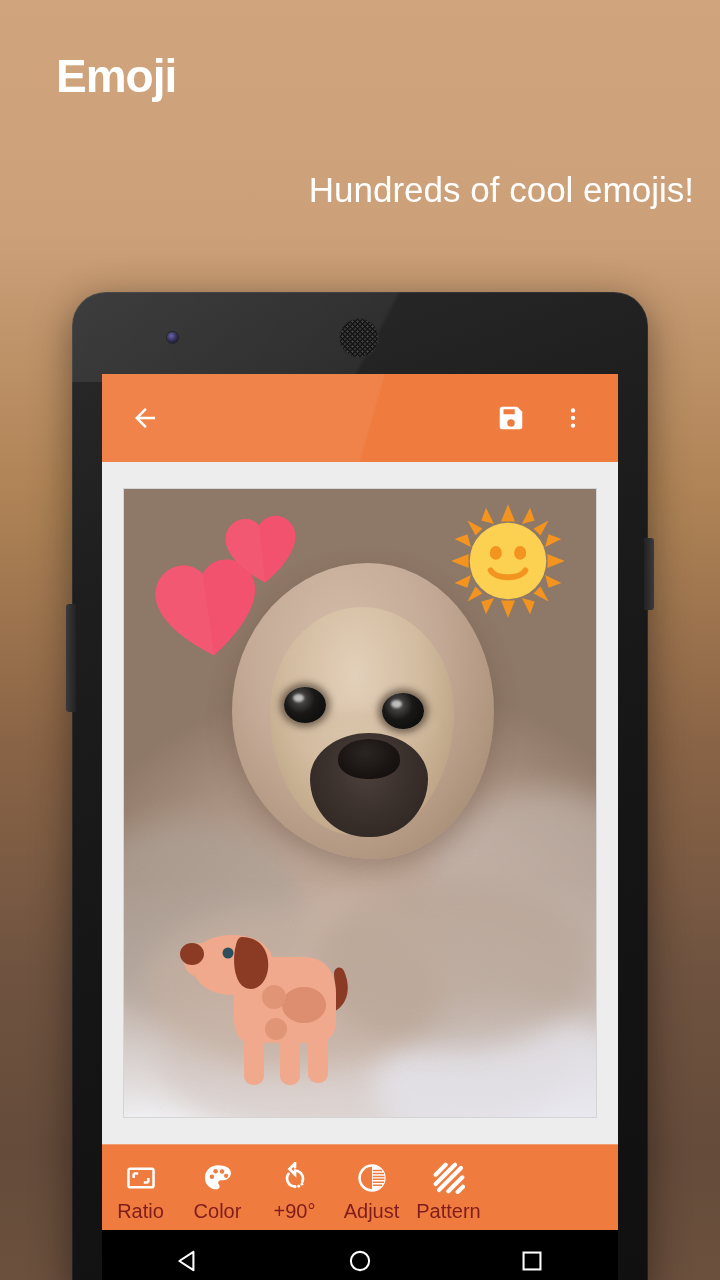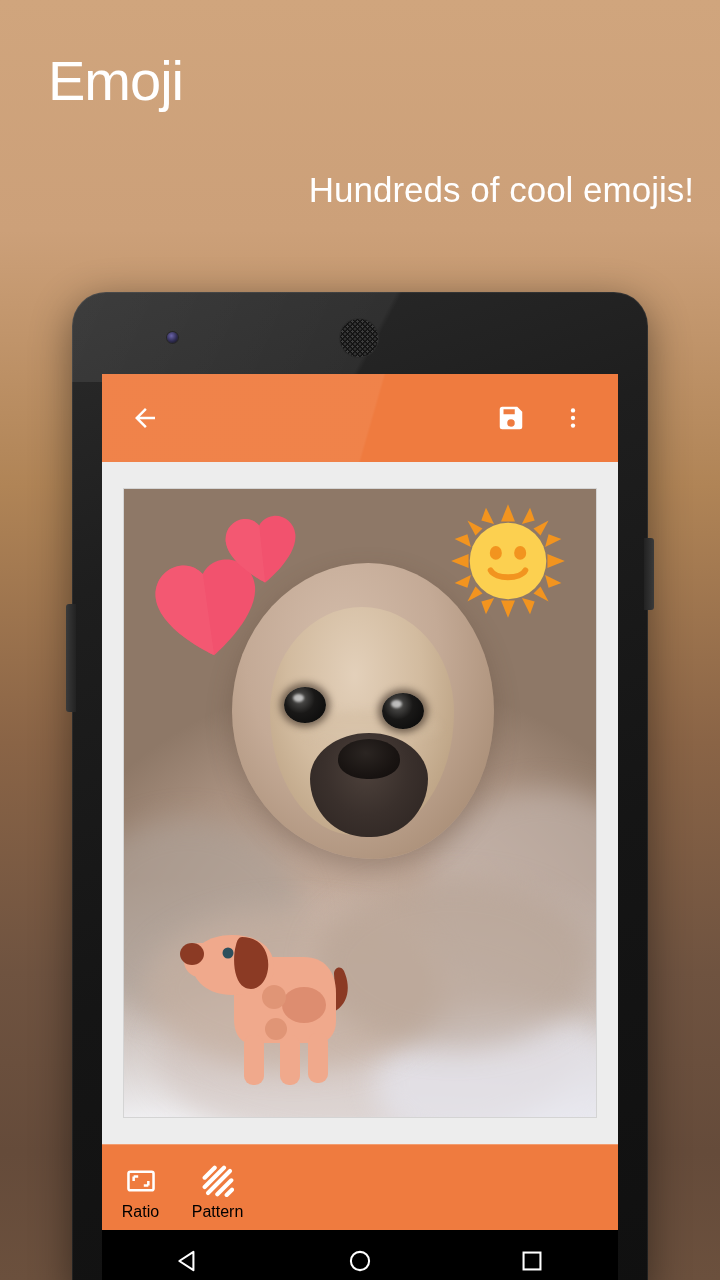--- a/index.html
+++ b/index.html
@@ -5,22 +5,22 @@
   * { margin:0; padding:0; box-sizing:border-box; }
   html,body { width:720px; height:1280px; overflow:hidden; }
   body {
     font-family:"Liberation Sans", sans-serif;
     background:linear-gradient(180deg,#d0a57d 0%, #cca079 18%, #b08456 38%, #8a6446 58%, #6f5340 76%, #654b3a 90%, #6b503d 100%);
     position:relative;
   }
 
   
   .promo-title{
-    position:absolute; left:48px; top:53px;
-    font-size:56px; font-weight:normal; color:#ffffff;
+    position:absolute; left:56px; top:53px;
+    font-size:46px; font-weight:bold; color:#ffffff;
     letter-spacing:-1px; line-height:1;
   }
   .promo-sub{
     position:absolute; left:4px; right:26px; top:170px;
     text-align:right; font-size:35px; color:#ffffff; font-weight:400;
   }
 
   
   .phone{
     position:absolute; left:72px; top:292px; width:576px; height:1000px;
@@ -150,21 +150,21 @@
   .toolbar{
     position:relative; height:96px; background:#ef7b3f;
     display:flex; align-items:stretch; overflow:hidden;
     border-top:1px solid rgba(255,255,255,.25);
   }
   .tool{
     width:77px; flex:0 0 77px;
     display:flex; flex-direction:column; align-items:center; justify-content:center;
     gap:6px; color:#fff;
   }
-  .tool-label{ font-size:16px; color:#000000; white-space:nowrap; }
+  .tool-label{ font-size:20px; color:#7f1d1d; white-space:nowrap; }
 
   
   .navbar{
     position:absolute; left:0; bottom:0; width:100%; height:62px; background:#000;
     display:flex; align-items:center; justify-content:space-around;
   }
   .navbtn{ width:70px; height:62px; display:flex; align-items:center; justify-content:center; }
 </style>
 </head>
 <body>
@@ -301,23 +301,53 @@
     <div class="toolbar">
 
       <div class="tool">
         <svg width="32" height="32" viewBox="0 0 24 24">
           <rect x="2.6" y="5" width="18.8" height="14" rx="1.4" fill="none" stroke="#fff" stroke-width="1.9"></rect>
           <path d="M6.5 8.6h3.4M6.5 8.6v3.4M17.5 15.4h-3.4M17.5 15.4v-3.4" stroke="#fff" stroke-width="1.9" fill="none"></path>
         </svg>
         <span class="tool-label">Ratio</span>
       </div>
 
-
-
-
+      <div class="tool">
+        <svg width="32" height="32" viewBox="0 0 24 24">
+          <path d="M12 2.5C6.5 2.5 2.2 6.6 2.2 11.8c0 5.1 4 8.7 8.4 8.7 1.6 0 2.6-1 2.6-2.2 0-.6-.2-1-.6-1.4-.3-.4-.5-.8-.5-1.3 0-1.1.9-2 2.1-2h1.9c3 0 5.6-2.4 5.6-5.4 0-3.4-4-5.7-9.7-5.7z" fill="#fff"></path>
+          <circle cx="7.4" cy="11" r="1.7" fill="#ef7b3f"></circle>
+          <circle cx="10.2" cy="7" r="1.7" fill="#ef7b3f"></circle>
+          <circle cx="15" cy="7.2" r="1.7" fill="#ef7b3f"></circle>
+          <circle cx="18.1" cy="10.4" r="1.6" fill="#ef7b3f"></circle>
+        </svg>
+        <span class="tool-label">Color</span>
+      </div>
+
+      <div class="tool">
+        <svg width="32" height="32" viewBox="0 0 24 24">
+          <path d="M12 4V1L7.8 5.2 12 9.4V6.4c3.3 0 6 2.7 6 6 0 .8-.2 1.6-.5 2.3" stroke="#fff" stroke-width="2" fill="none" stroke-linecap="round"></path>
+          <path d="M12 18.4c-3.3 0-6-2.7-6-6 0-1.3.4-2.5 1.1-3.5" stroke="#fff" stroke-width="2" fill="none" stroke-linecap="round"></path>
+          <circle cx="17.2" cy="16.6" r="1.1" fill="#fff"></circle>
+          <circle cx="14.8" cy="18.2" r="1.1" fill="#fff"></circle>
+          <circle cx="12" cy="18.6" r="1.1" fill="#fff"></circle>
+        </svg>
+        <span class="tool-label">+90°</span>
+      </div>
+
+
+      <div class="tool">
+        <svg width="32" height="32" viewBox="0 0 24 24">
+          <circle cx="12" cy="12" r="9.3" fill="none" stroke="#fff" stroke-width="1.9"></circle>
+          <path d="M12 3.4a8.6 8.6 0 0 1 0 17.2z" fill="#fff"></path>
+          <g stroke="#ef7b3f" stroke-width="1.1">
+            <path d="M12.6 6.4h7M12.6 8.6h8.4M12.6 10.8h8.8M12.6 13h8.8M12.6 15.2h8.4M12.6 17.4h7"></path>
+          </g>
+        </svg>
+        <span class="tool-label">Adjust</span>
+      </div>
 
 
       <div class="tool">
         <svg width="32" height="32" viewBox="0 0 24 24">
           <g stroke="#fff" stroke-width="3.1" stroke-linecap="round">
             <path d="M2 9.5L9.5 2"></path>
             <path d="M2 16.5L16.5 2"></path>
             <path d="M4.5 21L21 4.5"></path>
             <path d="M11.5 22L22 11.5"></path>
             <path d="M18.5 22.5L22.5 18.5"></path>

